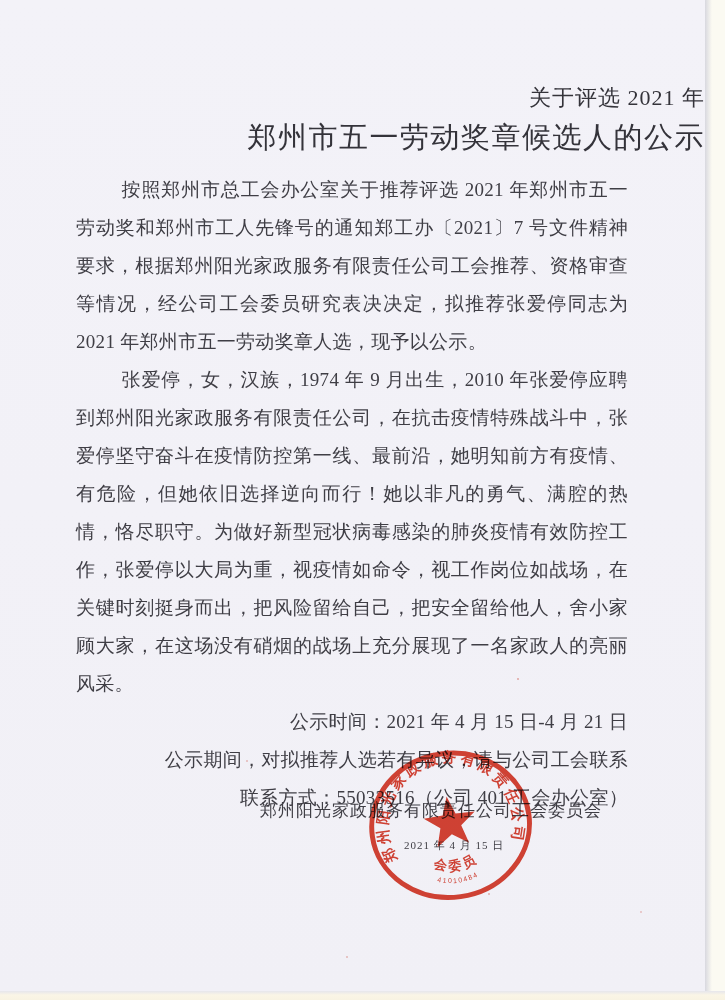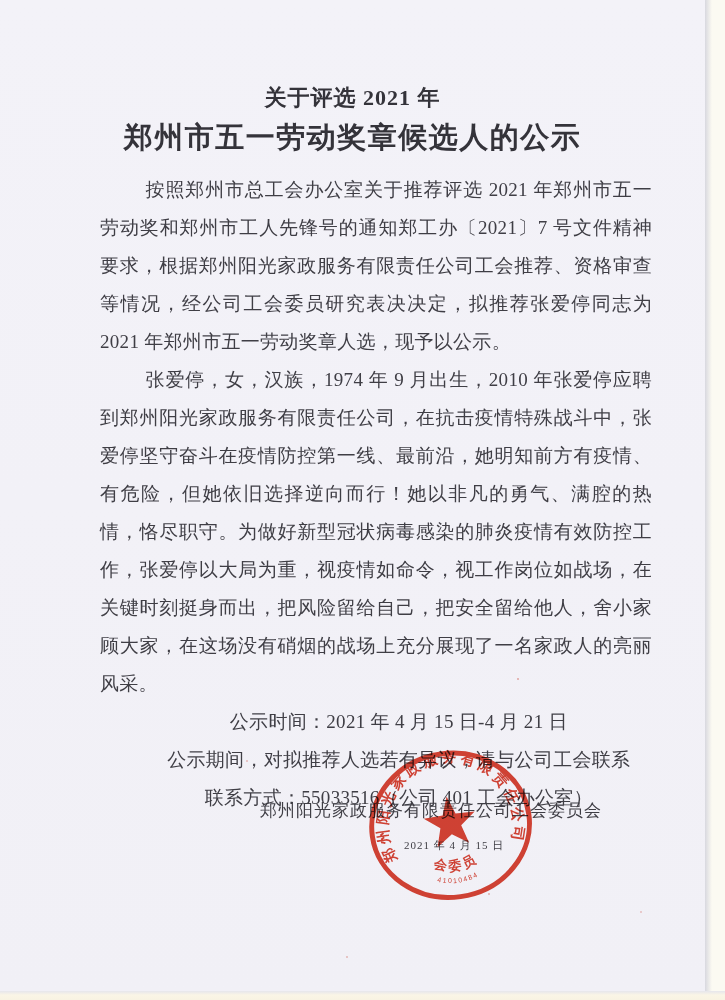--- a/index.html
+++ b/index.html
@@ -14,32 +14,32 @@
   
   .edge-right {
     position:absolute; top:0; right:0; width:20px; height:100%;
     background: linear-gradient(90deg, #d8d8df 0px, #fbfaf2 7px, #fbfaf2 100%);
   }
   .edge-bottom {
     position:absolute; left:0; bottom:0; width:100%; height:9px;
     background: linear-gradient(180deg, #e6e6ec 0px, #faf5e6 4px, #f8f3e2 100%);
   }
   .title-block {
-    position:absolute; top:78px; left:0; width:705px; text-align:center;
-    font-weight:700; color:#34333a;
+    position:absolute; top:78px; left:0; width:705px; text-align:right;
+    font-weight:400; color:#34333a;
   }
   .title-line1 { font-size:22px; line-height:40px; letter-spacing:1px; }
   .title-line2 { font-size:29px; line-height:39px; letter-spacing:1.5px; }
   .content {
-    position:absolute; left:100px; top:171px; width:552px;
+    position:absolute; left:76px; top:171px; width:552px;
     font-size:19px; line-height:38px; text-align:justify;
     letter-spacing:0.3px;
   }
   .content p { margin:0; text-indent:2.4em; }
-  .notice-line { margin:0; text-indent:2.4em; text-align:center; }
+  .notice-line { margin:0; text-indent:2.4em; text-align:right; }
   .signature {
     position:absolute; top:799px; right:123px;
     font-size:17px; letter-spacing:1px; color:#3f3e45; white-space:nowrap;
   }
   .sign-date {
     position:absolute; top:838px; left:438px; transform:translateX(-50%);
     font-size:11px; letter-spacing:1px; color:#3f3e45; white-space:nowrap;margin-left:16px;
   }
   .seal {
     position:absolute; left:363px; top:743px;

